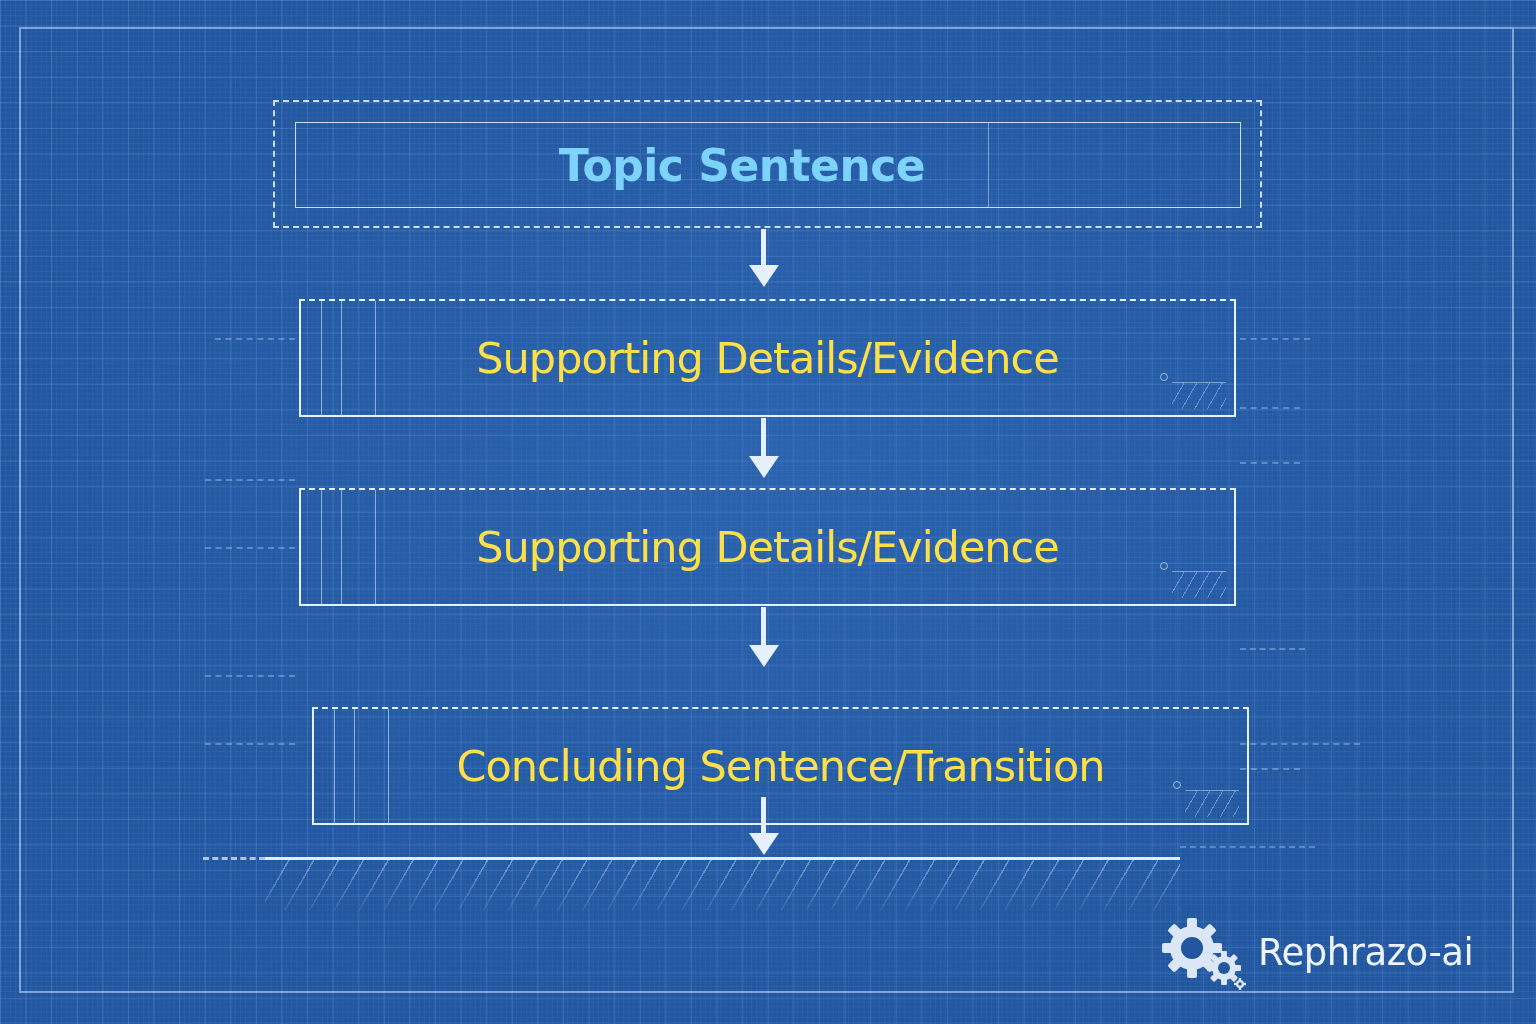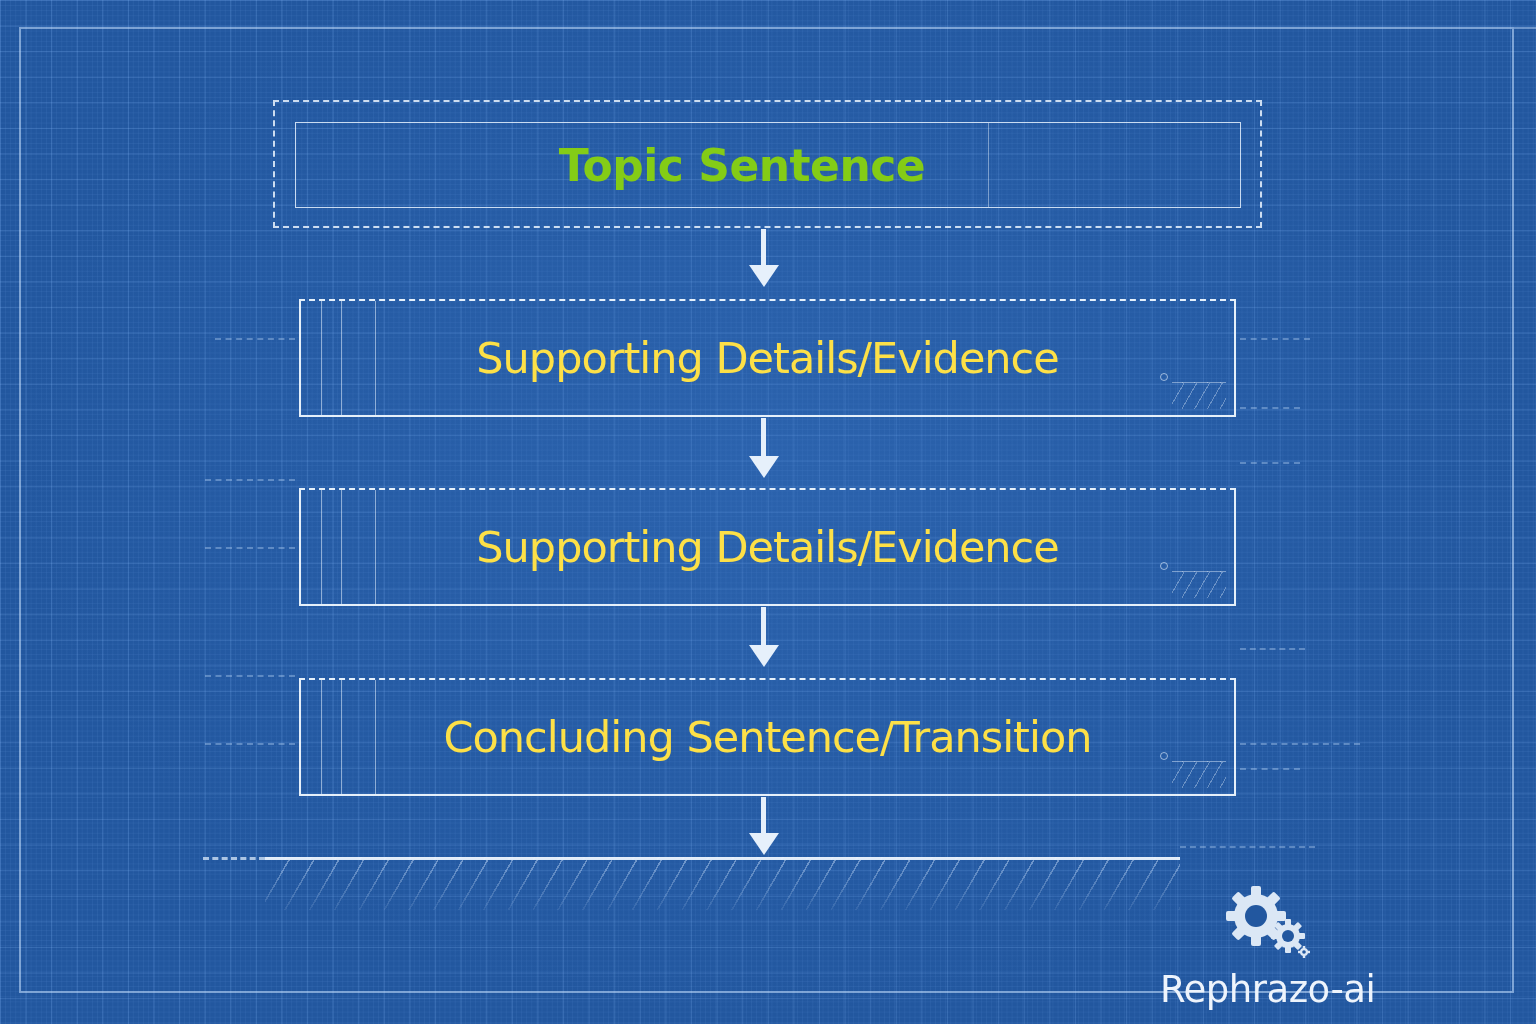--- a/index.html
+++ b/index.html
@@ -64,21 +64,21 @@
       left: 692px;
       top: 0;
       bottom: 0;
       border-left: 1px solid rgba(230,242,255,0.45);
     }
     .title-text {
       font-family: "DejaVu Sans", sans-serif;
       font-weight: bold;
       font-size: 44px;
       letter-spacing: -0.5px;
-      color: #84cc16;
+      color: #7dd3fc;
       margin-left: -52px;
     }
     .box {
       position: absolute;
       left: 299px;
       width: 937px;
       height: 118px;
       border: 2px solid rgba(240,248,255,0.95);
       border-top-style: dashed;
       box-sizing: border-box;
@@ -156,25 +156,24 @@
     .ground-ext {
       position: absolute;
       left: 203px;
       top: 857px;
       width: 62px;
       border-top: 3px dashed rgba(230,242,255,0.7);
     }
     .logo {
       position: absolute;
       left: 1160px;
-      top: 882px;
+      top: 914px;
       display: flex;
       align-items: center;
       gap: 10px;
-      flex-direction: column;
     }
     .logo svg {
       display: block;
     }
     .logo-text {
       font-family: "DejaVu Sans", sans-serif;
       font-size: 37px;
       color: #eef4fc;
       letter-spacing: -0.5px;
     }
@@ -230,21 +229,21 @@
   <div class="dot"></div>
   <div class="corner-mark"></div>
   <span class="box-text">Supporting Details/Evidence</span>
 </div>
 
 <div class="arrow" style="top:607px;height:58px;">
   <div class="shaft" style="height:42px;"></div>
   <div class="head" style="top:38px;"></div>
 </div>
 
-<div class="box" style="top:678px;">
+<div class="box" style="top:707px;margin-left:13px;">
   <div class="stripe" style="left:20px;"></div>
   <div class="stripe" style="left:40px;"></div>
   <div class="stripe" style="left:74px;"></div>
   <div class="dot"></div>
   <div class="corner-mark"></div>
   <span class="box-text">Concluding Sentence/Transition</span>
 </div>
 
 <div class="arrow" style="top:797px;height:58px;">
   <div class="shaft" style="height:42px;"></div>

